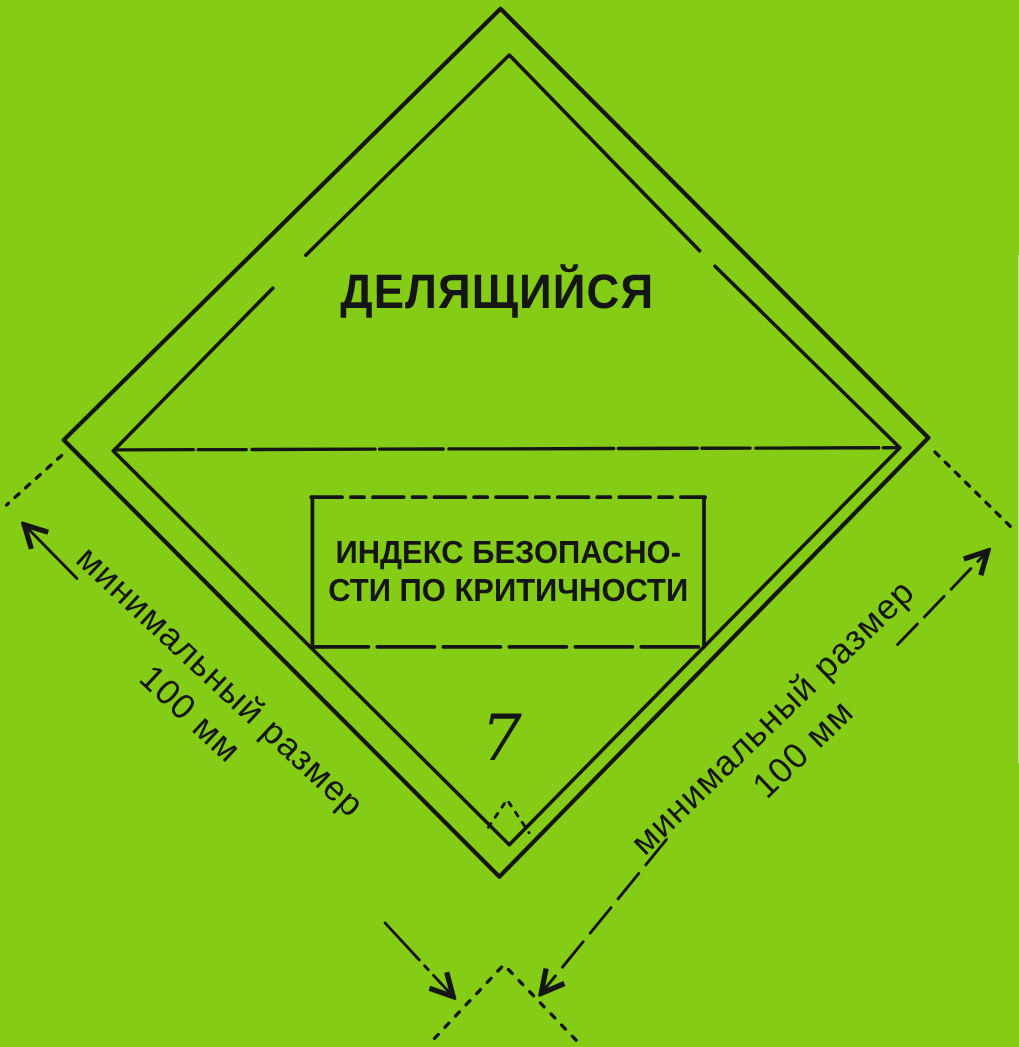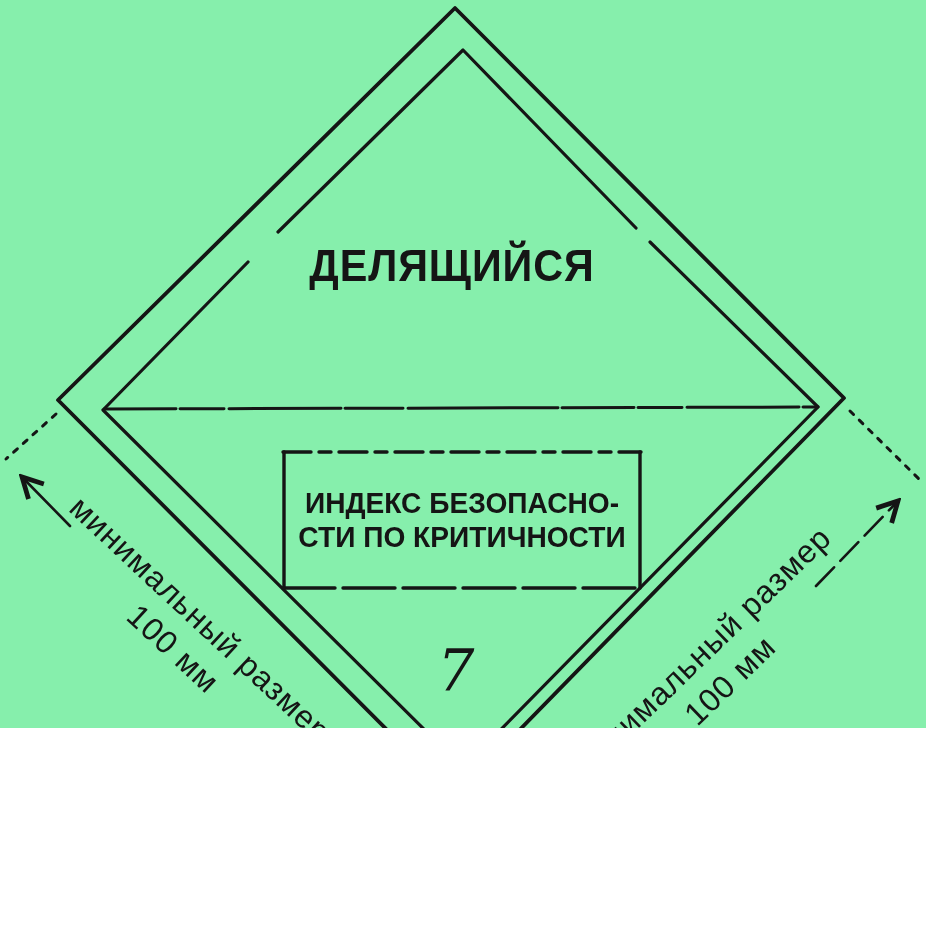--- a/index.html
+++ b/index.html
@@ -3,22 +3,22 @@
 <meta charset="utf-8">
 <style>
   html, body {
     margin: 0;
     padding: 0;
     background: #ffffff;
   }
   .stage {
     position: relative;
     width: 926px;
-    height: 728px;
-    background: #86efac;
+    height: 952px;
+    background: #84cc16;
     overflow: hidden;
     font-family: "Liberation Sans", sans-serif;
     color: #151515;
   }
   .stage svg {
     position: absolute;
     left: 0;
     top: 0;
   }
   .txt {

